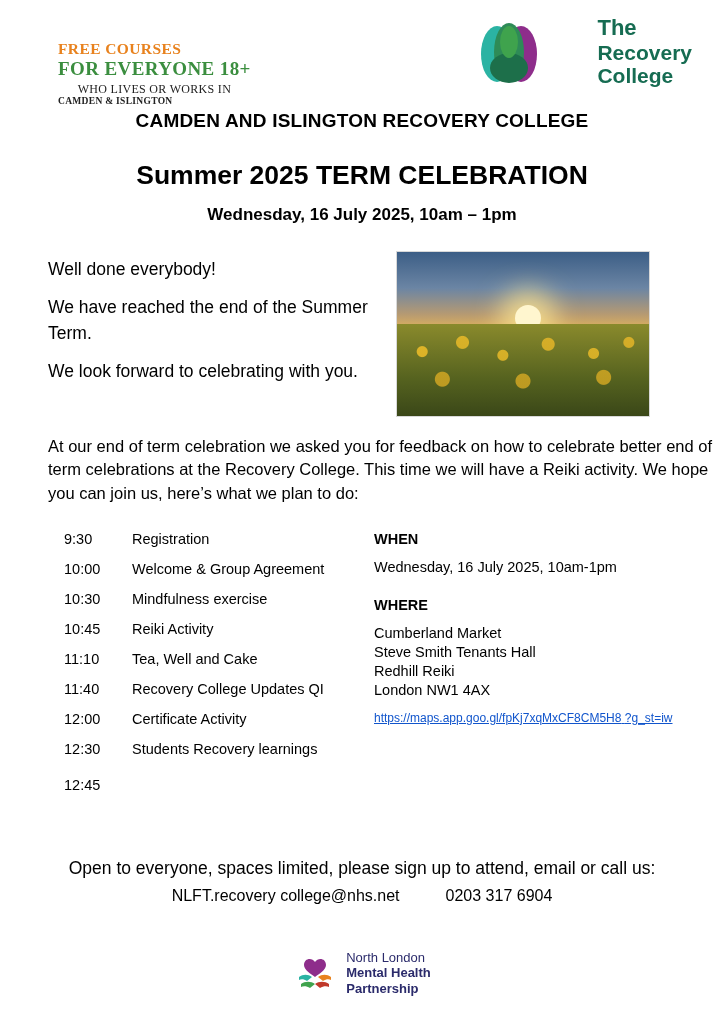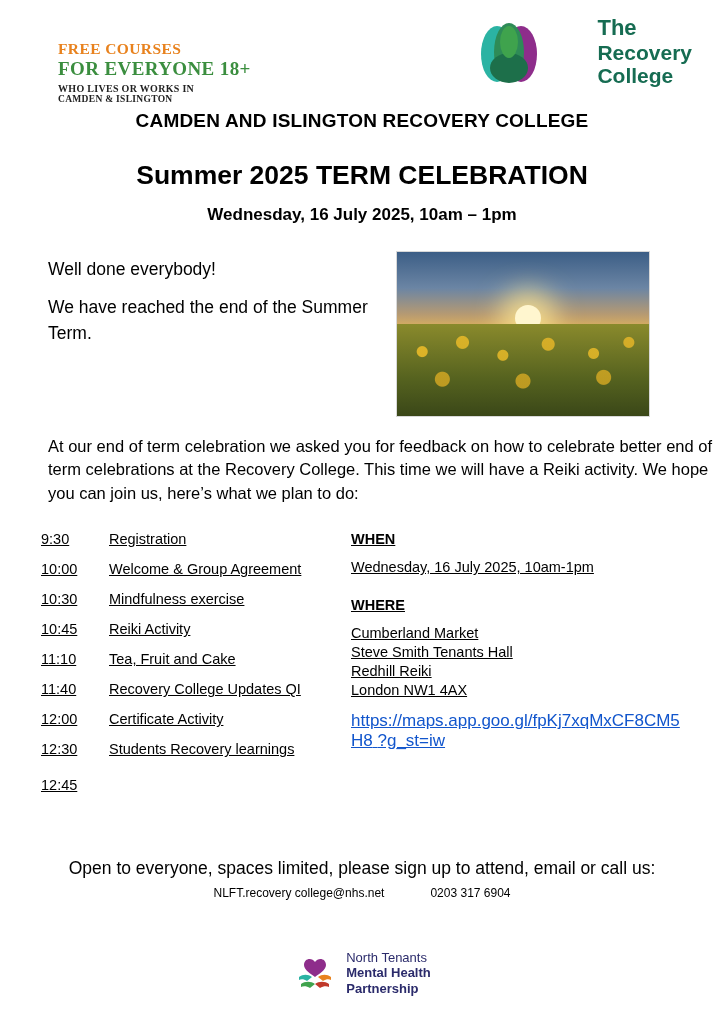--- a/index.html
+++ b/index.html
@@ -36,25 +36,26 @@
   }
   .fc-line2 {
     font-family: "Liberation Serif", serif;
     font-size: 19px;
     letter-spacing: 0.4px;
     color: #3B8E3F;
     font-weight: bold;
   }
   .fc-line3 {
     font-family: "Liberation Serif", serif;
-    font-size: 10px;
+    font-size: 12px;
     letter-spacing: 0.3px;
     color: #222;
     margin-top: 3px;
-    font-weight: bold;
+    font-weight: normal;
+    text-align: center;
   }
   .fc-line4 {
     font-family: "Liberation Serif", serif;
     font-size: 9.5px;
     letter-spacing: 0.3px;
     color: #222;
     font-weight: bold;
   }
 
   .rc-logo {
@@ -159,22 +160,21 @@
     margin: 18px 10px 0 48px;
     font-size: 16.5px;
     line-height: 1.42;
   }
   .body-para b { font-weight: normal; }
 
   
   .mid-row {
     display: flex;
     margin-top: 26px;
-    padding-left: 41px;
-    text-decoration: underline;
+    padding-left: 64px;
   }
   .schedule {
     width: 300px;
     font-size: 14.5px;
   }
   .sch-row {
     display: flex;
     margin-bottom: 14px;
   }
   .sch-row.gap { margin-bottom: 20px; }
@@ -187,42 +187,42 @@
     padding-left: 10px;
   }
   .det-head {
     font-weight: bold;
     font-size: 14.5px;
     margin-bottom: 12px;
   }
   .det-line { margin-bottom: 3px; }
   .det-block { margin-bottom: 22px; }
   .det-link {
-    font-size: 17px;
+    font-size: 12px;
     color: #1155cc;
     text-decoration: underline;
     word-break: break-all;
     margin-top: 10px;
     display: inline-block;
   }
   .det-link .suffix { color: #1155cc; }
 
   
   .cta {
     text-align: center;
     margin-top: 48px;
     font-size: 17.5px;
     line-height: 1.5;
   }
   .cta-contacts {
     display: flex;
     justify-content: center;
     gap: 46px;
     margin-top: 2px;
-    font-size: 12px;
+    font-size: 16px;
   }
 
   
   .nl-logo {
     position: absolute;
     left: 0; right: 0;
     bottom: 28px;
     display: flex;
     justify-content: center;
     align-items: center;
@@ -274,20 +274,21 @@
 <div class="titles">
   <div class="college-name">CAMDEN AND ISLINGTON RECOVERY COLLEGE</div>
   <div class="term-title">Summer 2025 TERM CELEBRATION</div>
   <div class="date-line">Wednesday, 16 July 2025, 10am – 1pm</div>
 </div>
 
 <div class="intro-row">
   <div class="intro-text">
     <p>Well done everybody!</p>
     <p>We have reached the end of the Summer Term.</p>
+    <p>We look forward to celebrating with you.</p>
   </div>
   <div class="photo">
     <div class="sun"></div>
     <div class="field"></div>
   </div>
 </div>
 
 <div class="body-para">
   <span>At our end of term celebration we asked you for feedback on how to celebrate better end of term celebrations at the Recovery College. This time we will have </span><b>a Reiki activity</b><span>. We hope you can join us, here’s what we plan to do:</span>
 </div>
@@ -306,21 +307,21 @@
     <div class="sch-row">
       <div class="sch-time">10:30</div>
       <div class="sch-label">Mindfulness exercise</div>
     </div>
     <div class="sch-row">
       <div class="sch-time">10:45</div>
       <div class="sch-label">Reiki Activity</div>
     </div>
     <div class="sch-row">
       <div class="sch-time">11:10</div>
-      <div class="sch-label">Tea, Fruit and Cake</div>
+      <div class="sch-label">Tea, Well and Cake</div>
     </div>
     <div class="sch-row">
       <div class="sch-time">11:40</div>
       <div class="sch-label">Recovery College Updates QI</div>
     </div>
     <div class="sch-row">
       <div class="sch-time">12:00</div>
       <div class="sch-label">Certificate Activity</div>
     </div>
     <div class="sch-row gap">
@@ -360,17 +361,17 @@
   <div class="nl-mark">
     <svg viewBox="0 0 44 44" width="44" height="44" aria-hidden="true">
       <path d="M22 11c-3-5-11-4-11 3 0 5 7 9 11 12 4-3 11-7 11-12 0-7-8-8-11-3z" fill="#8E2D8B"></path>
       <path d="M6 26c4-3 9-3 13 0l-5 4c-3-2-6-2-8-1z" fill="#2BB3A3"></path>
       <path d="M38 26c-4-3-9-3-13 0l5 4c3-2 6-2 8-1z" fill="#E8821E"></path>
       <path d="M8 33c4-3 10-3 14 0l-5 4c-3-2-7-2-9-1z" fill="#3FA34D"></path>
       <path d="M36 33c-4-3-10-3-14 0l5 4c3-2 7-2 9-1z" fill="#C0392B"></path>
     </svg>
   </div>
   <div class="nl-text">
-    <div class="thin">North Tenants</div>
+    <div class="thin">North London</div>
     <div>Mental Health</div>
     <div>Partnership</div>
   </div>
 </div>
 
 </body></html>

